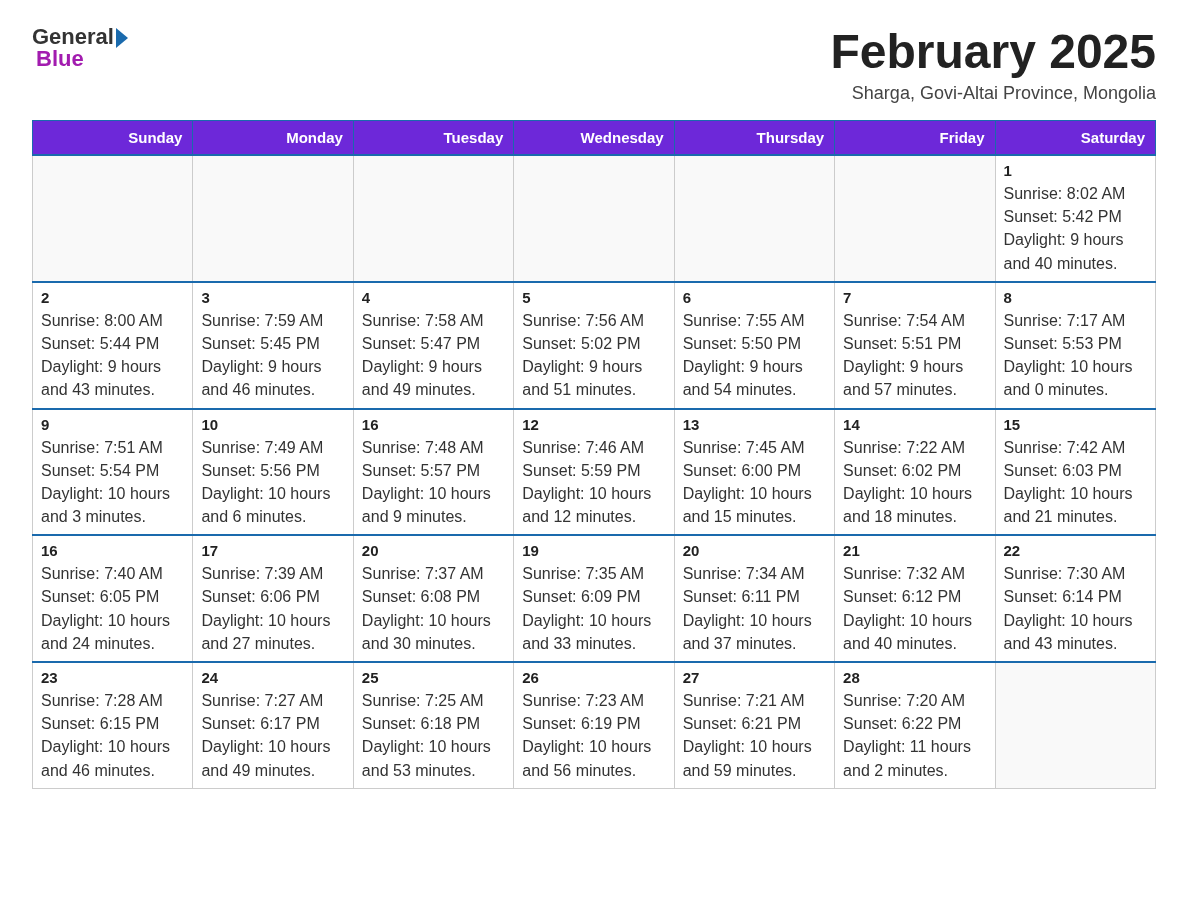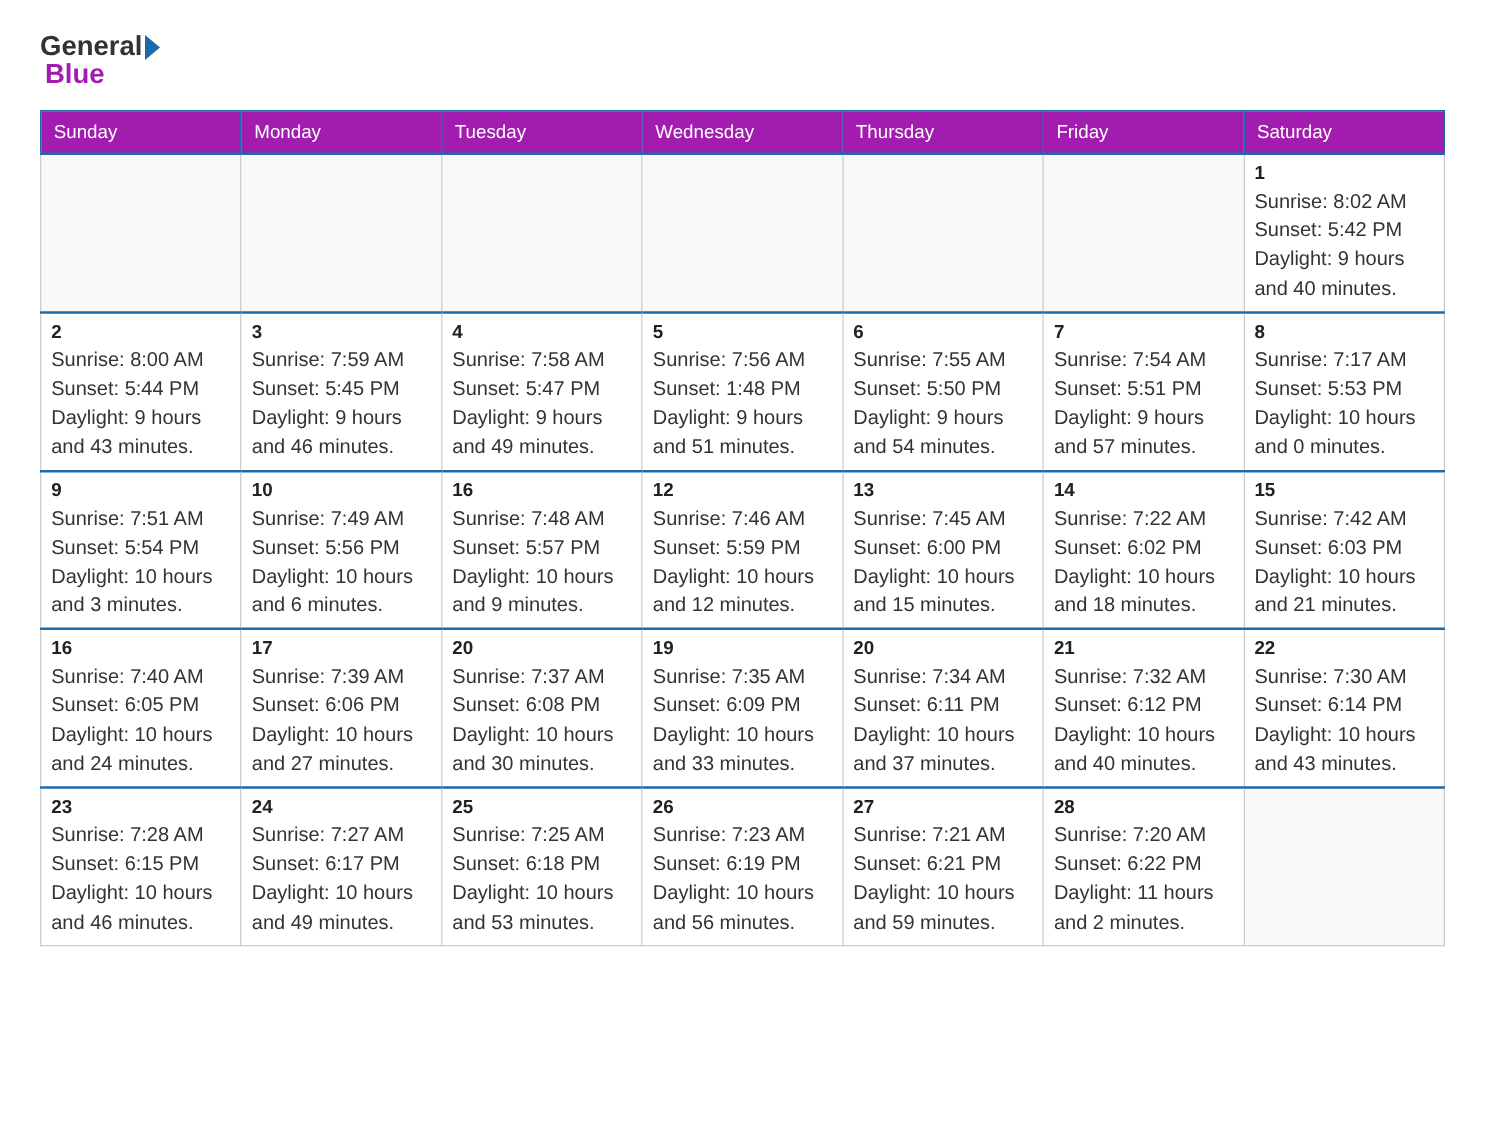--- a/index.html
+++ b/index.html
@@ -58,26 +58,26 @@
       font-size: 18px;
       color: #444;
       margin-top: 4px;
     }
     .calendar {
       width: 100%;
       border-collapse: collapse;
       border: 1px solid #aaa;
     }
     .calendar th {
-      background: #a21caf;
+      background: #6d28d9;
       color: #fff;
       font-size: 15px;
-      font-weight: normal;
+      font-weight: bold;
       padding: 8px 10px;
-      text-align: left;
+      text-align: right;
       border: 1px solid #1a6aad;
     }
     .calendar td {
       vertical-align: top;
       border: 1px solid #ccc;
       padding: 6px 8px;
       width: 14.28%;
       min-height: 90px;
     }
     .calendar tr:first-child td {
@@ -104,20 +104,24 @@
 </head>
 <body>
 
 <div class="header">
   <div class="logo">
     <div class="logo-top">
       <span class="logo-general">General</span>
       <div class="logo-arrow"></div>
     </div>
     <span class="logo-blue">Blue</span>
+  </div>
+  <div class="title-area">
+    <div class="calendar-title">February 2025</div>
+    <div class="calendar-subtitle">Sharga, Govi-Altai Province, Mongolia</div>
   </div>
 </div>
 
 <table class="calendar">
   <thead>
     <tr>
     <th>Sunday</th>
         <th>Monday</th>
         <th>Tuesday</th>
         <th>Wednesday</th>
@@ -160,21 +164,21 @@
         <td>
           <div class="day-num">4</div>
           <div class="day-info">Sunrise: 7:58 AM
 Sunset: 5:47 PM
 Daylight: 9 hours
 and 49 minutes.</div>
         </td>
         <td>
           <div class="day-num">5</div>
           <div class="day-info">Sunrise: 7:56 AM
-Sunset: 1:48 PM
+Sunset: 5:02 PM
 Daylight: 9 hours
 and 51 minutes.</div>
         </td>
         <td>
           <div class="day-num">6</div>
           <div class="day-info">Sunrise: 7:55 AM
 Sunset: 5:50 PM
 Daylight: 9 hours
 and 54 minutes.</div>
         </td>

